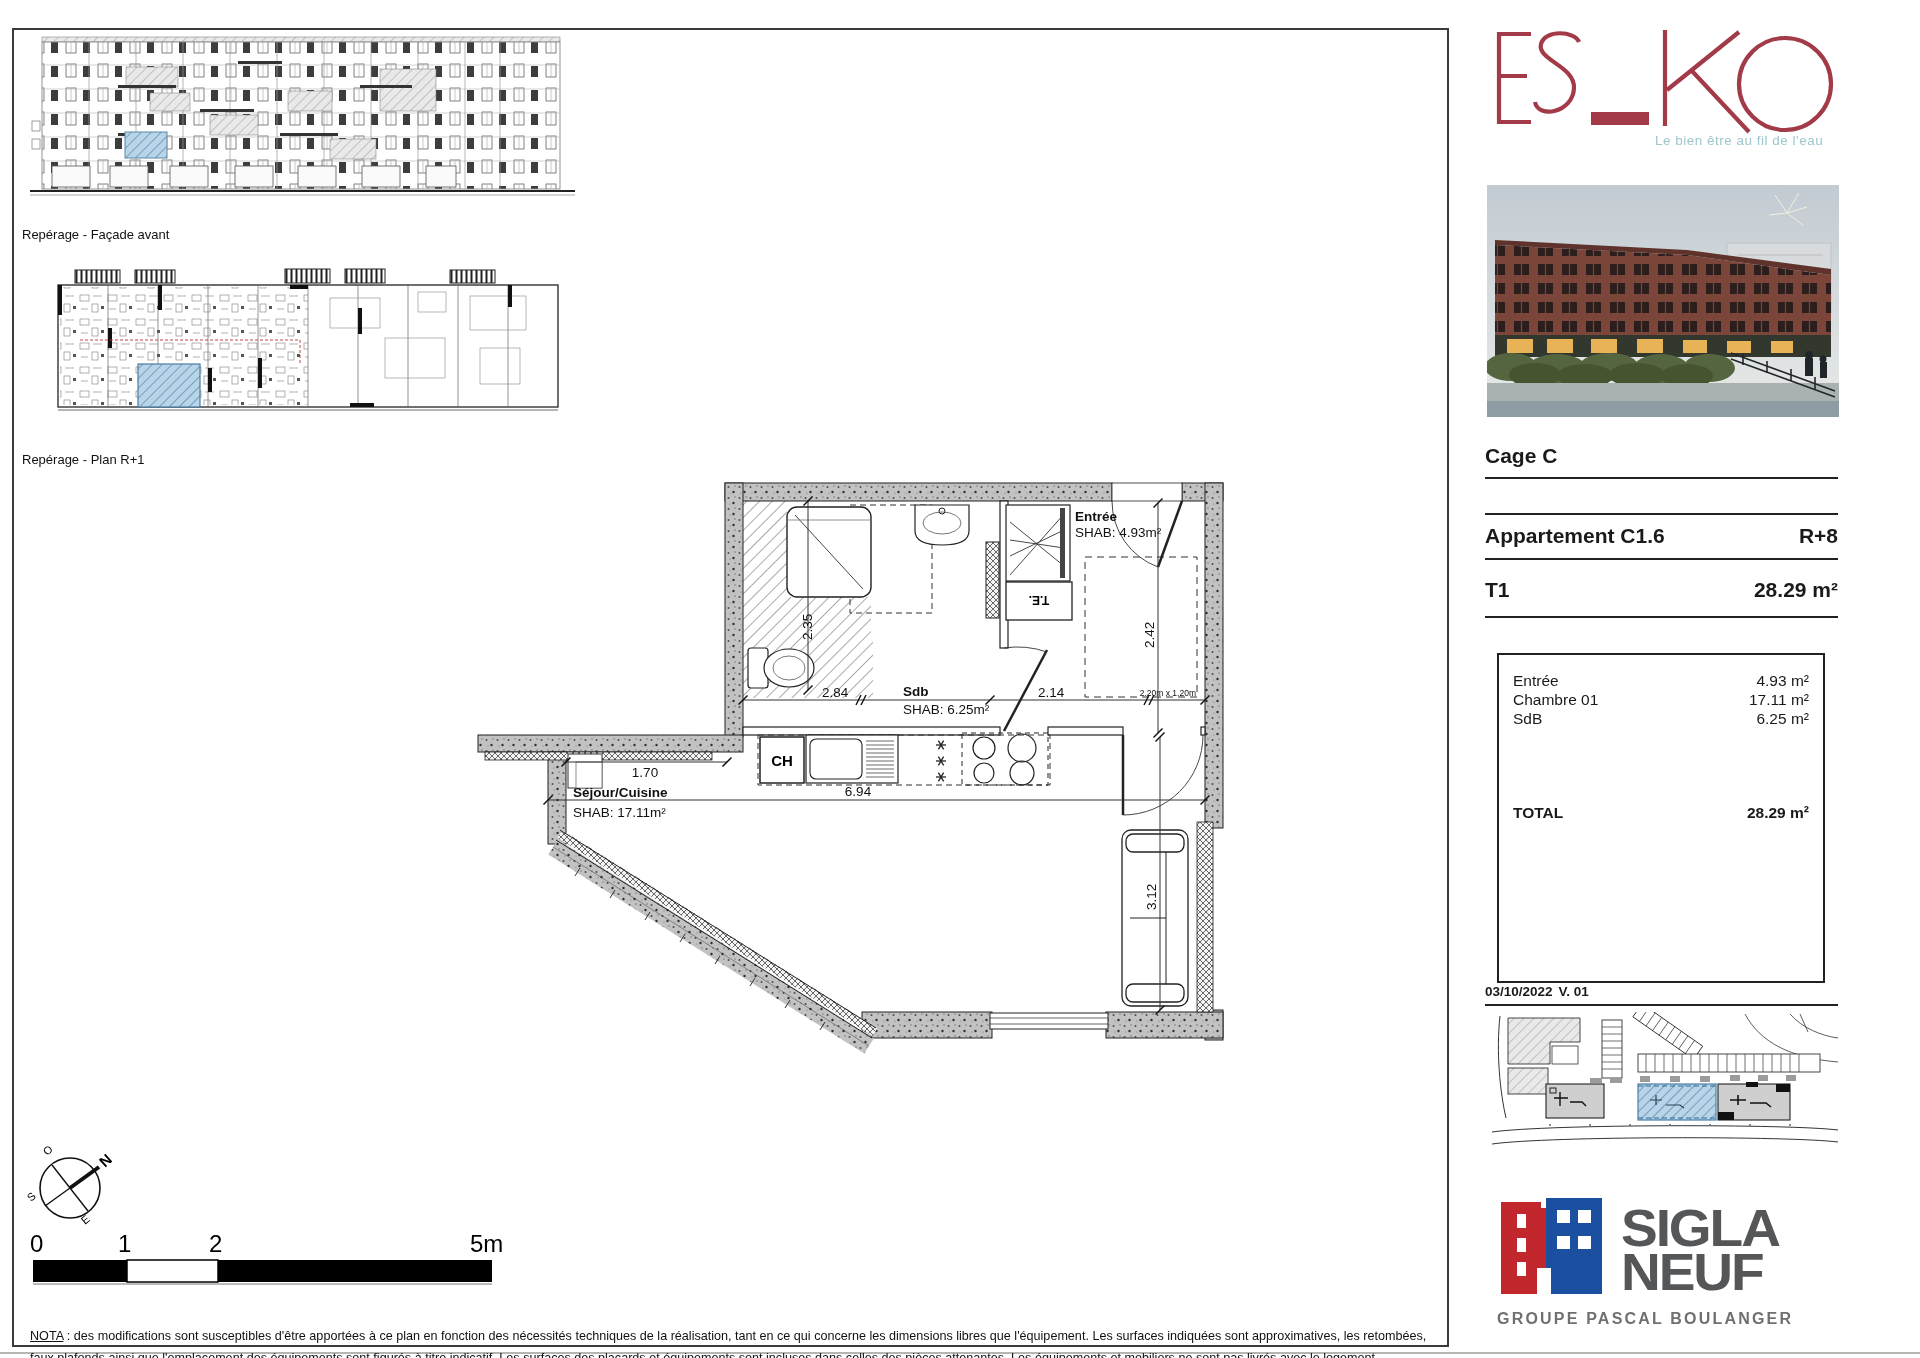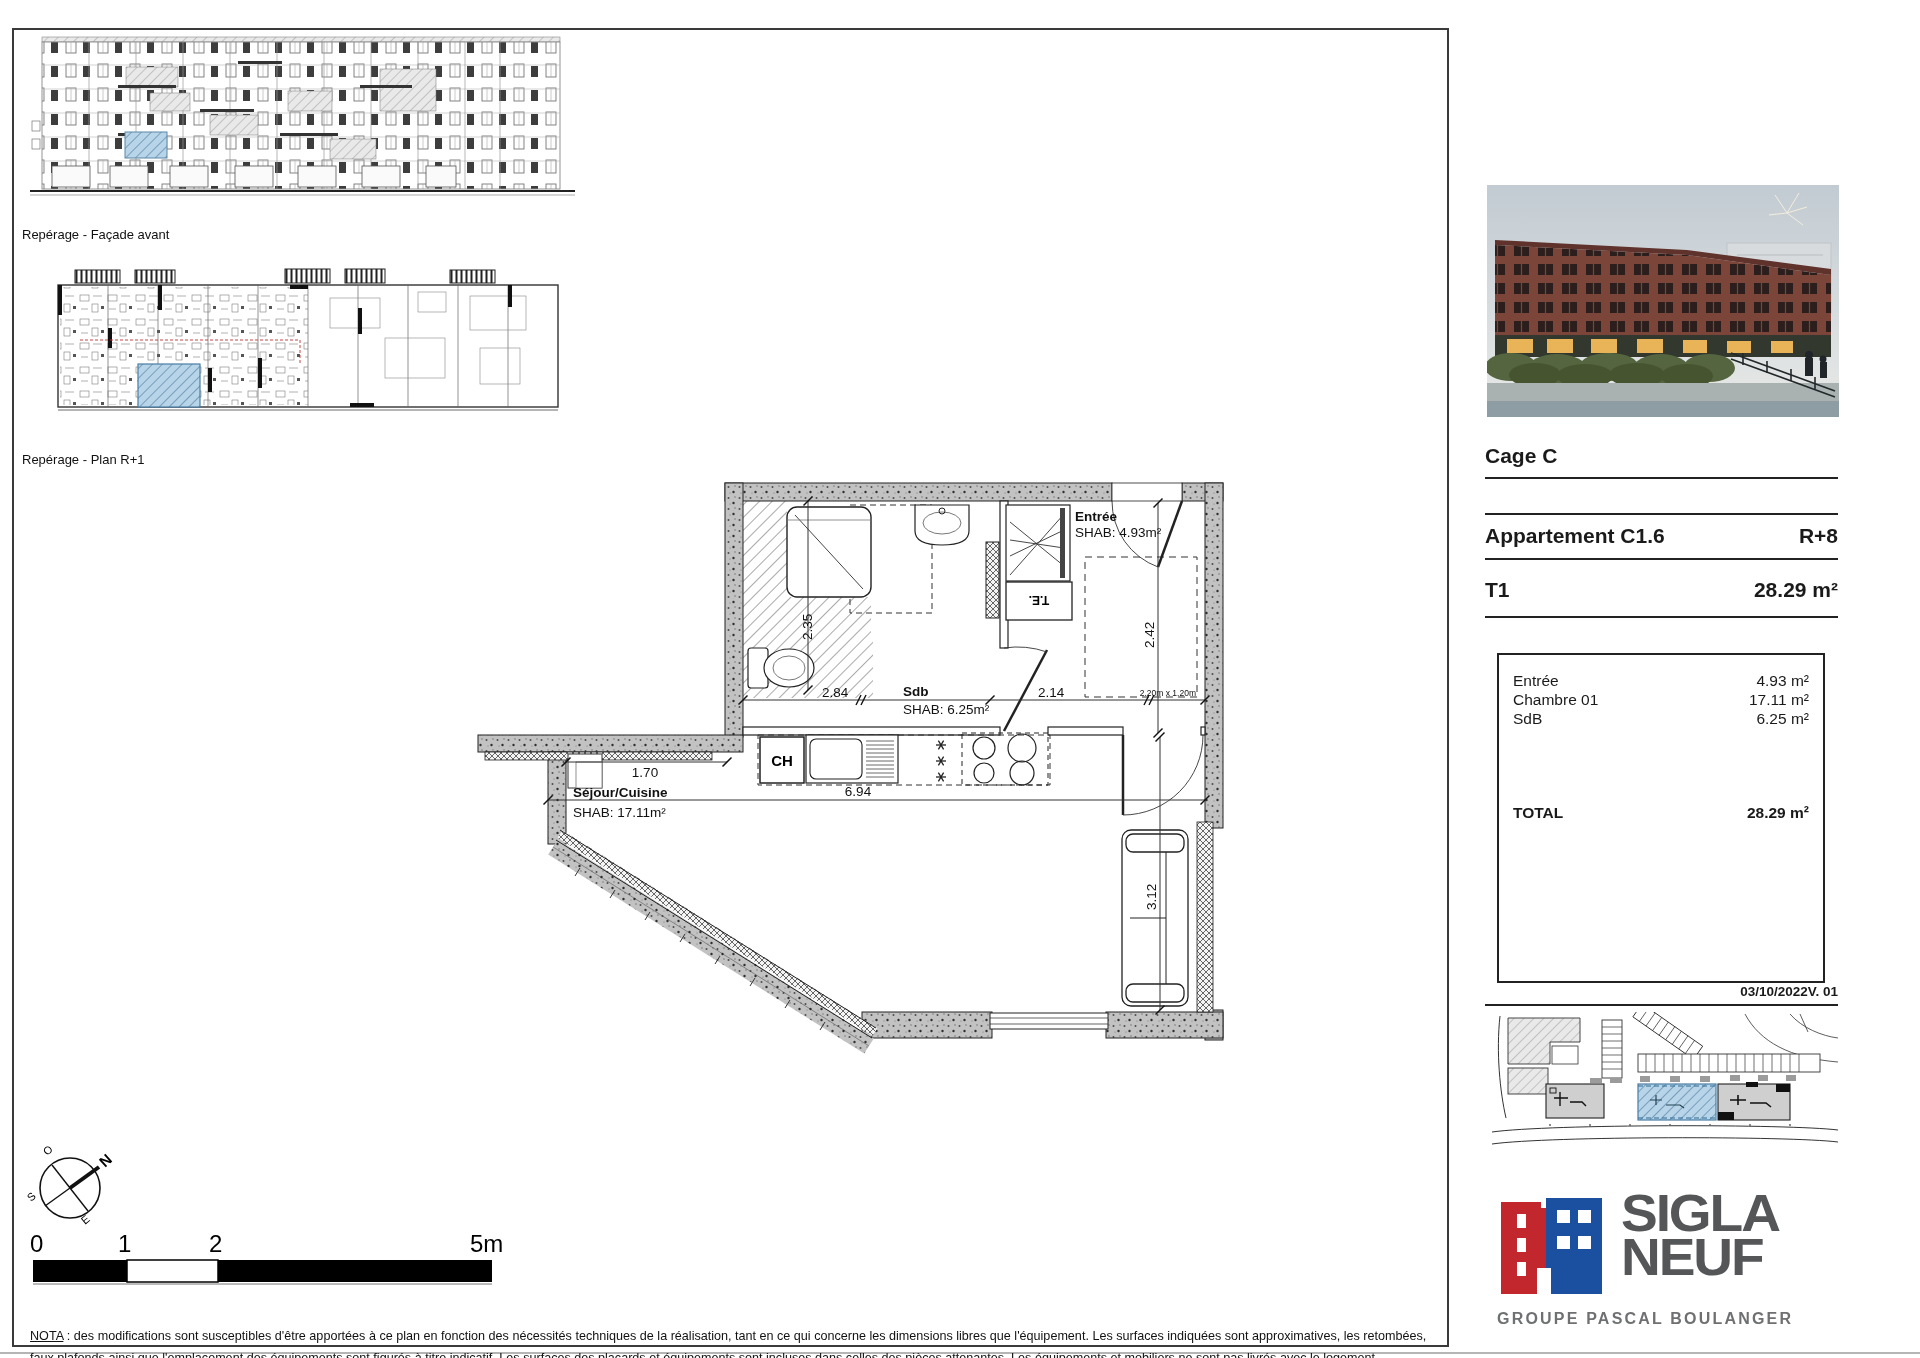--- a/index.html
+++ b/index.html
@@ -10,22 +10,22 @@
   #page-bottom-edge{left:0;top:1352px;width:1920px;height:2px;background:#b5b5b5;}
   .drw-label{font-size:13px;color:#111;}
   
   .sb-rule{height:2px;background:#222;}
   .sb-head{font-size:21px;font-weight:bold;}
   .sb-row{left:1485px;width:353px;display:flex;justify-content:space-between;align-items:center;}
   #area-box{left:1497px;top:653px;width:328px;height:330px;border:2px solid #222;box-sizing:border-box;
             padding:16px 14px;font-size:15.5px;}
   .area-row{display:flex;justify-content:space-between;line-height:19px;}
   .area-total{display:flex;justify-content:space-between;margin-top:76px;font-weight:bold;}
-  #date-row{left:1485px;top:984px;width:353px;display:flex;justify-content:flex-end;
-            font-size:13.5px;font-weight:bold;}
+  #date-row{left:1485px;top:984px;width:353px;display:flex;justify-content:flex-start;
+            font-size:13.5px;font-weight:bold;gap:6px;}
   #date-rule{left:1485px;top:1004px;width:353px;height:2px;background:#222;}
   #nota{left:30px;top:1312px;width:1400px;font-size:12.6px;line-height:22px;color:#111;}
   #nota .nota-label{text-decoration:underline;}
   
   #brand{left:1497px;top:1188px;width:340px;}
   .brand-word{font-weight:bold;color:#555658;font-size:52px;line-height:44px;
               letter-spacing:-2px;transform:scaleX(1.06);transform-origin:left;}
   #brand-group{margin-top:12px;font-weight:bold;color:#6f7072;font-size:16px;letter-spacing:2.2px;}
   .vh{position:absolute;width:1px;height:1px;overflow:hidden;clip:rect(0 0 0 0);}
   svg text{font-family:"Liberation Sans","DejaVu Sans",sans-serif;}
@@ -408,20 +408,33 @@
     <rect x="3" y="32" width="94" height="22" fill="#000"></rect>
     <rect x="97" y="32" width="91" height="22" fill="#fff" stroke="#000" stroke-width="1.5"></rect>
     <rect x="188" y="32" width="274" height="22" fill="#000"></rect>
     <line x1="3" y1="56" x2="462" y2="56" stroke="#777" stroke-width="1"></line>
   </svg>
 
   <p class="abs" id="nota">
     <span class="nota-label">NOTA</span><span> : des modifications sont susceptibles d'être apportées à ce plan en fonction des nécessités techniques de la réalisation, tant en ce qui concerne les dimensions libres que l'équipement. Les surfaces indiquées sont approximatives, les retombées, faux plafonds ainsi que l'emplacement des équipements sont figurés à titre indicatif. Les surfaces des placards et équipements sont incluses dans celles des pièces attenantes. Les équipements et mobiliers ne sont pas livrés avec le logement.</span>
   </p>
 
+  <div class="abs" style="left:1487px;top:26px;width:352px;height:124px;">
+    <span class="vh">ES_KO</span>
+    <svg width="352" height="124" viewBox="0 0 352 124">
+      <g stroke="#a23b47" stroke-width="4.2" fill="none">
+        <path d="M44,8 H12 V96 H44 M12,50 H40"></path>
+        <path d="M92,16 C88,5 58,3 54,18 C50,34 88,40 87,62 C86,87 51,93 48,76"></path>
+        <path d="M178,4 V100 M252,6 L180,64 M205,45 L262,106"></path>
+        <circle cx="298" cy="58" r="46"></circle>
+      </g>
+      <rect x="104" y="86" width="58" height="13" fill="#a23b47"></rect>
+      <text x="168" y="119" font-size="13.5" fill="#9fc6cc" letter-spacing="0.5">Le bien être au fil de l'eau</text>
+    </svg>
+  </div>
 
   <svg class="abs" style="left:1487px;top:185px;" width="352" height="232" viewBox="0 0 352 232">
     <defs>
       <linearGradient id="skyg" x1="0" y1="0" x2="0" y2="1">
         <stop offset="0" stop-color="#c2cbd2"></stop>
           <stop offset="1" stop-color="#e9eae8"></stop>
       </linearGradient>
     </defs>
     <rect width="352" height="232" fill="url(#skyg)"></rect>
     <g stroke="#f3eedd" stroke-width="1">
@@ -628,21 +641,21 @@
             <rect x="20" y="50" width="9" height="14"></rect>
           <rect x="20" y="74" width="9" height="14"></rect>
           <rect x="40" y="80" width="14" height="26"></rect>
           <rect x="60" y="22" width="13" height="13"></rect>
             <rect x="81" y="22" width="13" height="13"></rect>
           <rect x="60" y="48" width="13" height="13"></rect>
             <rect x="81" y="48" width="13" height="13"></rect>
           <rect x="44" y="10" width="5" height="10"></rect>
         </g>
       </svg>
-      <div style="margin-left:14px;margin-top:3px;">
+      <div style="margin-left:14px;margin-top:18px;">
         <div class="brand-word">SIGLA</div>
         <div class="brand-word">NEUF</div>
       </div>
     </div>
     <div id="brand-group">GROUPE PASCAL BOULANGER</div>
   </div>
 
 </div>
 
 </body></html>

